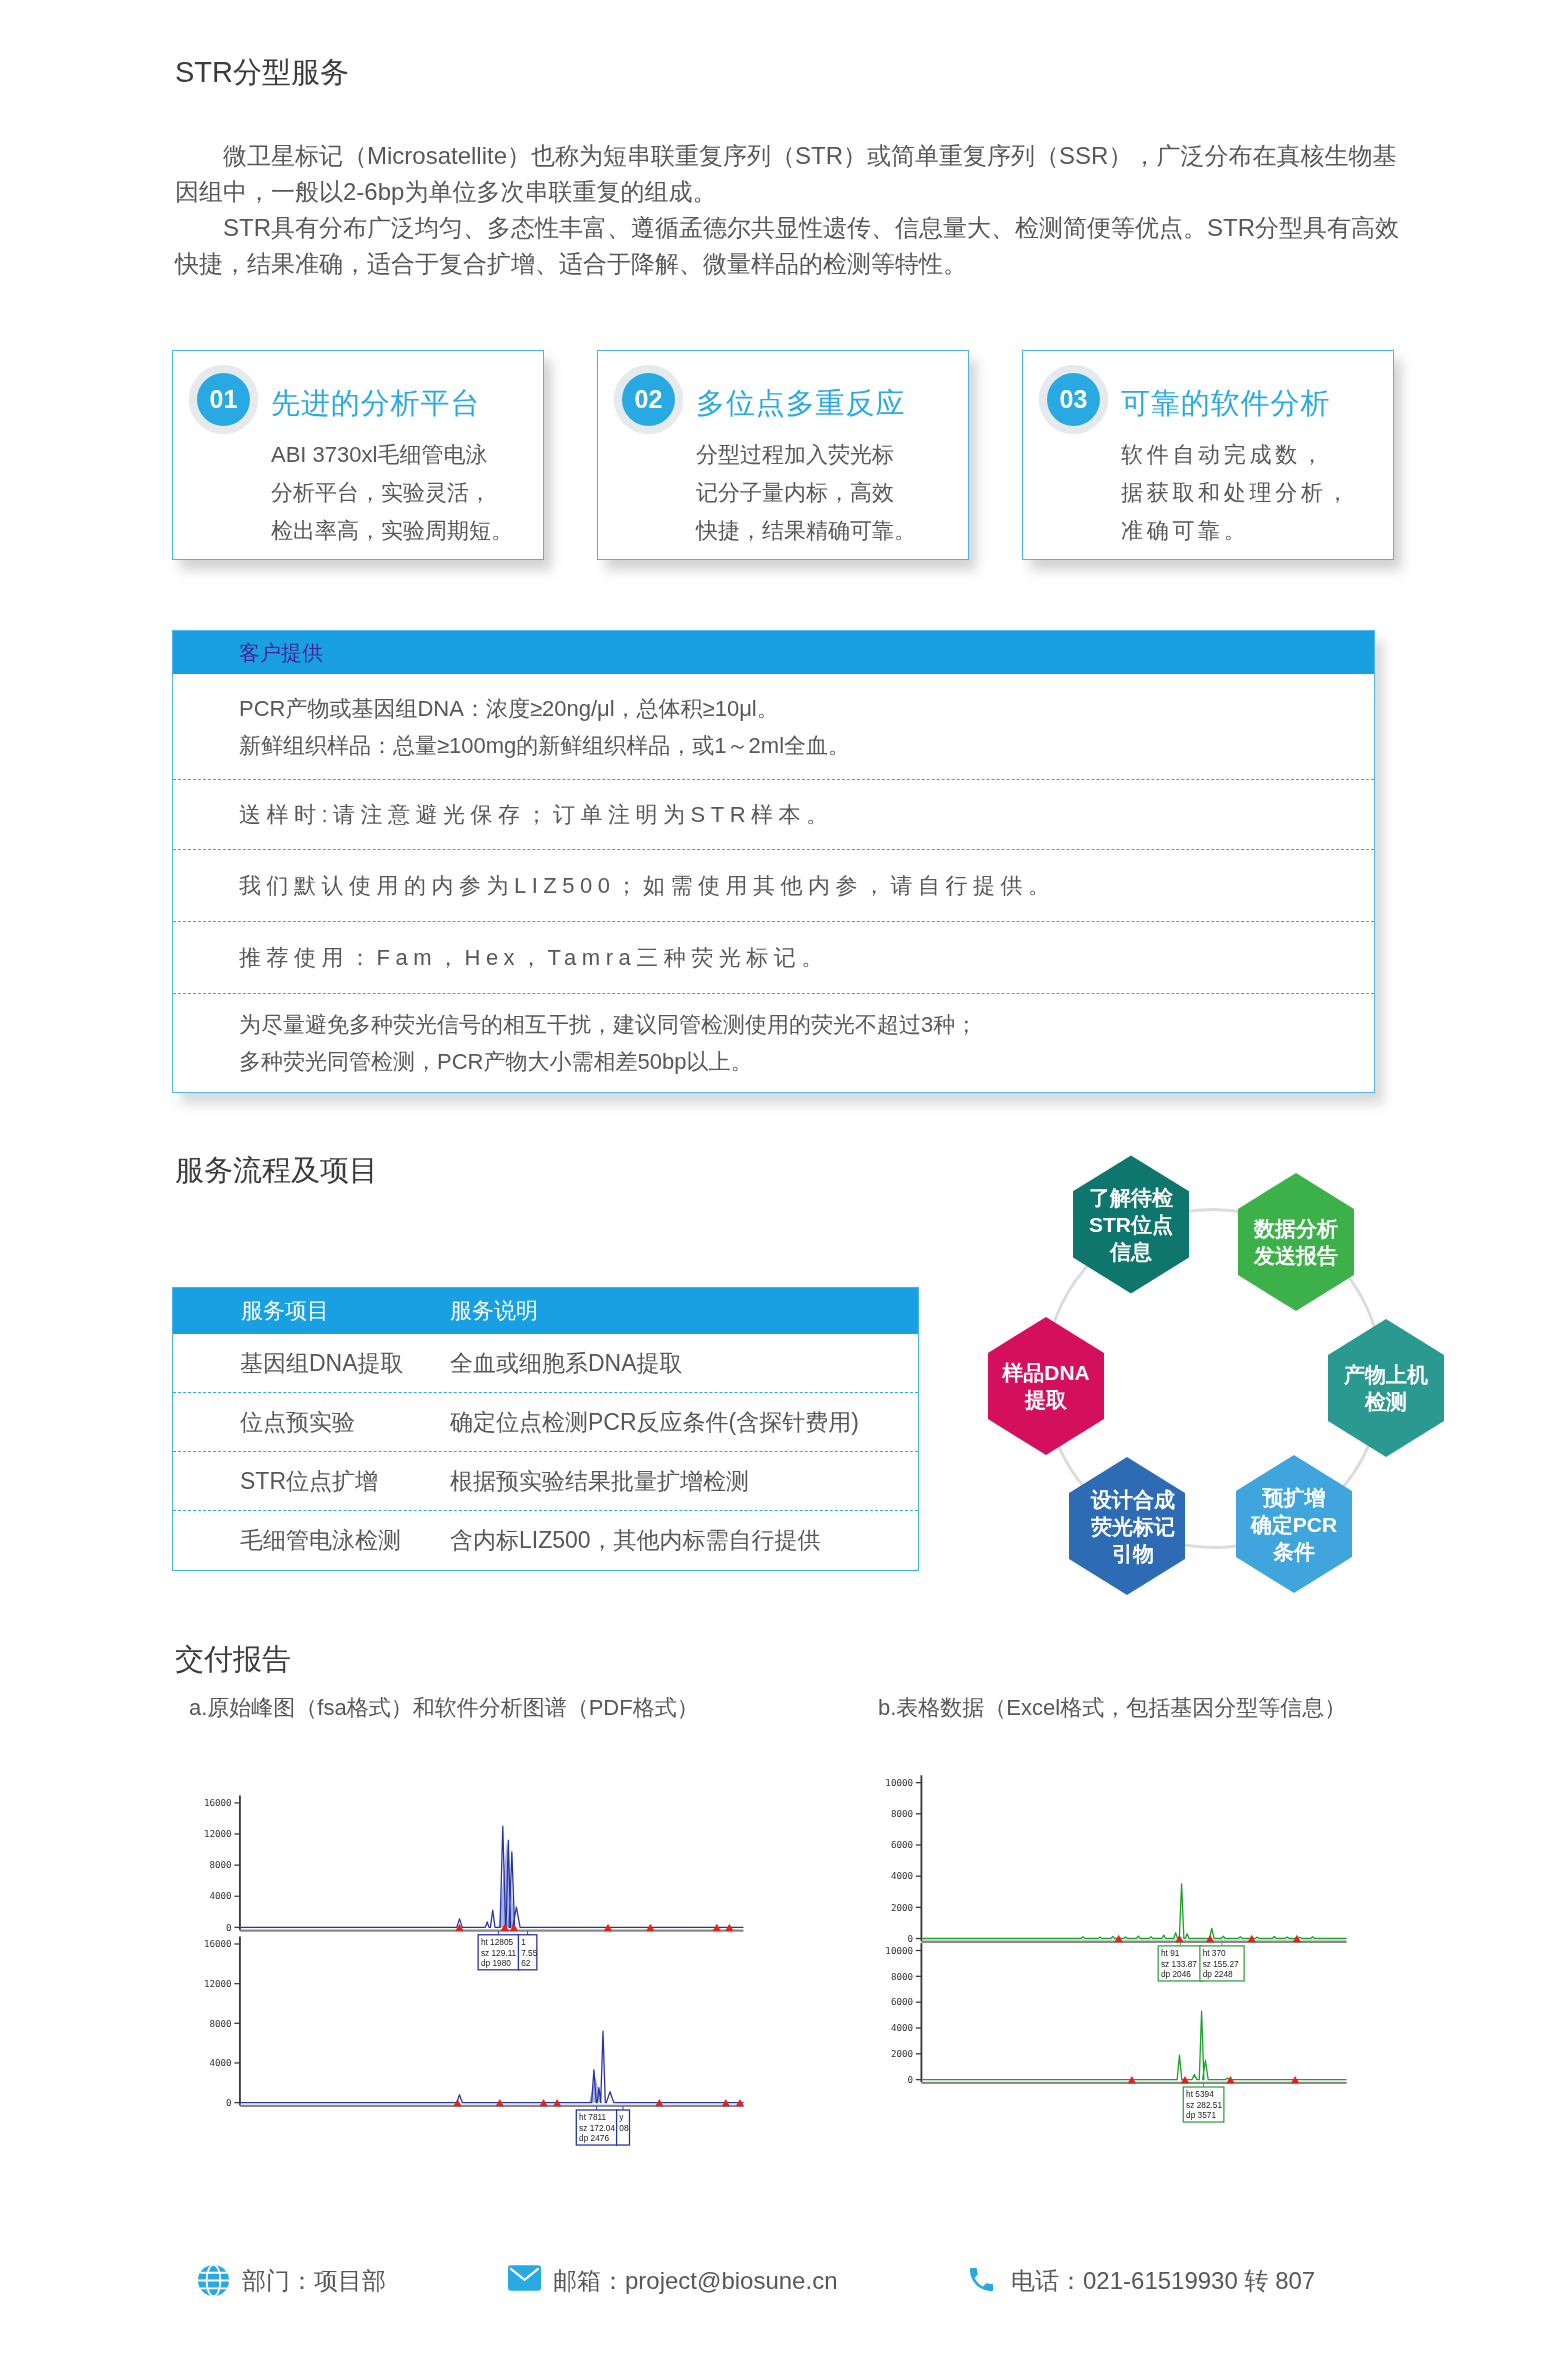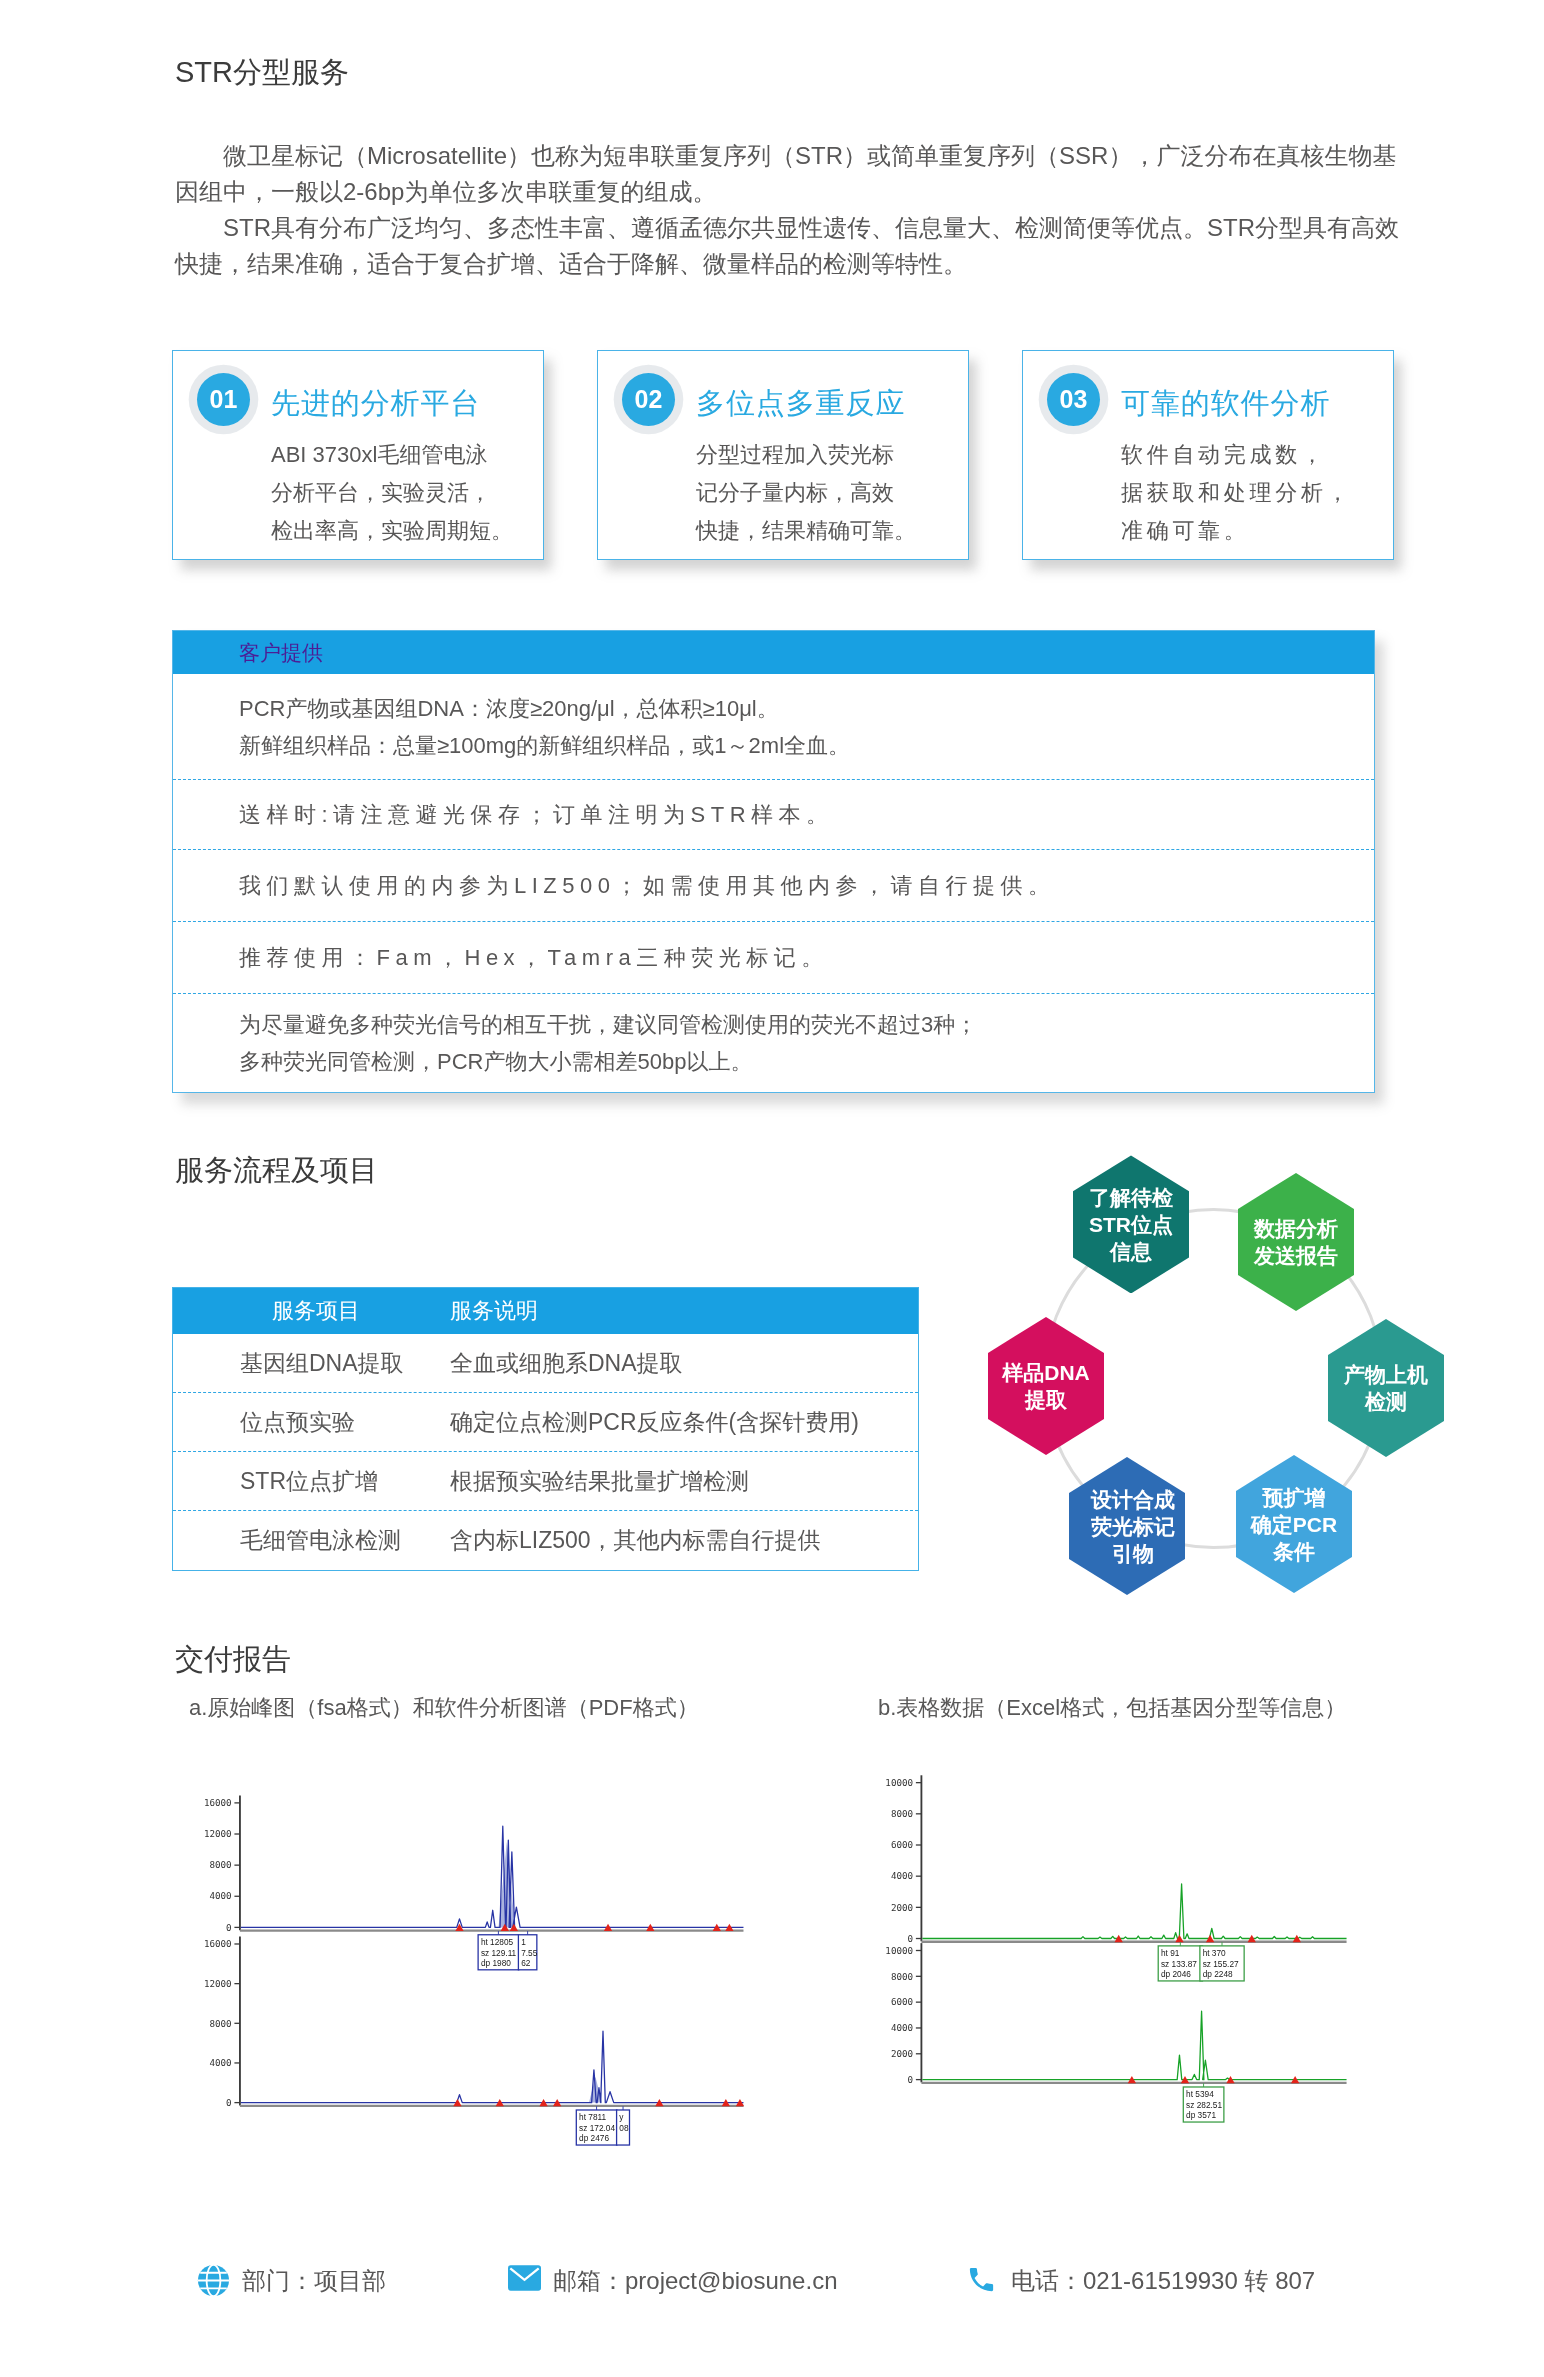--- a/index.html
+++ b/index.html
@@ -30,21 +30,21 @@
   .c-row .line { line-height:37px; }
   .r1 { height:106px; } .r2 { height:70px; letter-spacing:5.5px; } .r3 { height:72px; letter-spacing:5.5px; }
   .r4 { height:72px; letter-spacing:5.5px; } .r5 { height:98px; }
 
   .section-title { position:absolute; left:175px; font-size:29px; font-weight:500; color:#3b3b3b; }
   .st-service { top:1151px; } .st-report { top:1640px; }
 
   
   .stable { position:absolute; left:172px; top:1287px; width:747px; border:1.8px solid #45b2e8; background:#fff; }
   .stable-header { height:46px; background:#18a0e2; display:flex; color:#fff; font-size:22px; align-items:center; }
-  .stable-header .h1 { padding-left:99px; width:277px; } .stable-header .h2 { }
+  .stable-header .h1 { padding-left:68px; width:277px; } .stable-header .h2 { }
   .s-row { height:59px; display:flex; align-items:center; font-size:23px; color:#585757; }
   .s-row.dashed { border-bottom:1.8px dashed #2fa7e4; }
   .s-row .c1 { padding-left:67px; width:277px; flex-shrink:0; } .s-row .c2 { }
 
   
   .hexflow { position:absolute; left:959px; top:1148px; width:498px; height:452px; }
   .hex-ring { position:absolute; left:84px; top:60px; width:341px; height:341px; border:3.7px solid #dcdcdc; border-radius:50%; }
   .hex { position:absolute; width:116px; height:138px; color:#fff; font-weight:bold; font-size:21px;
          display:flex; flex-direction:column; justify-content:center; align-items:center; text-align:center;
          clip-path:polygon(50% 0, 100% 26%, 100% 74%, 50% 100%, 0 74%, 0 26%); line-height:27px; }

